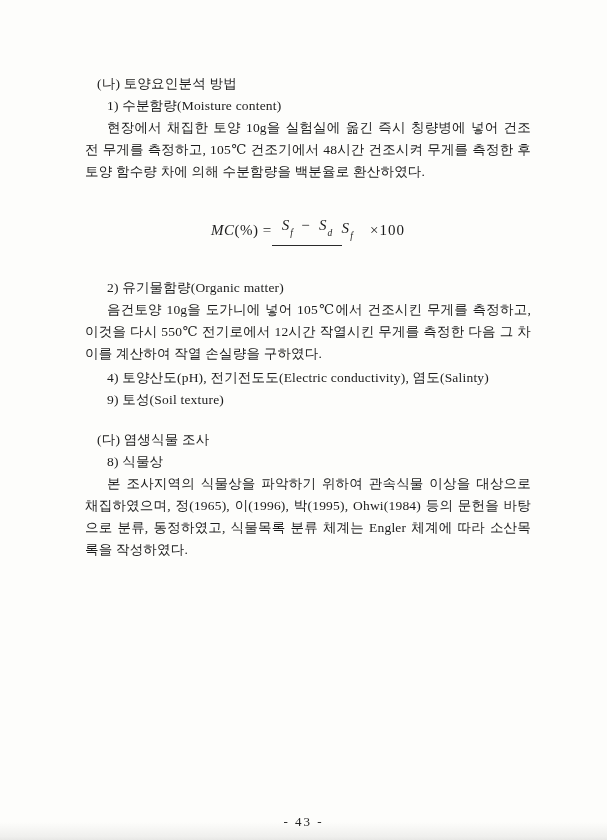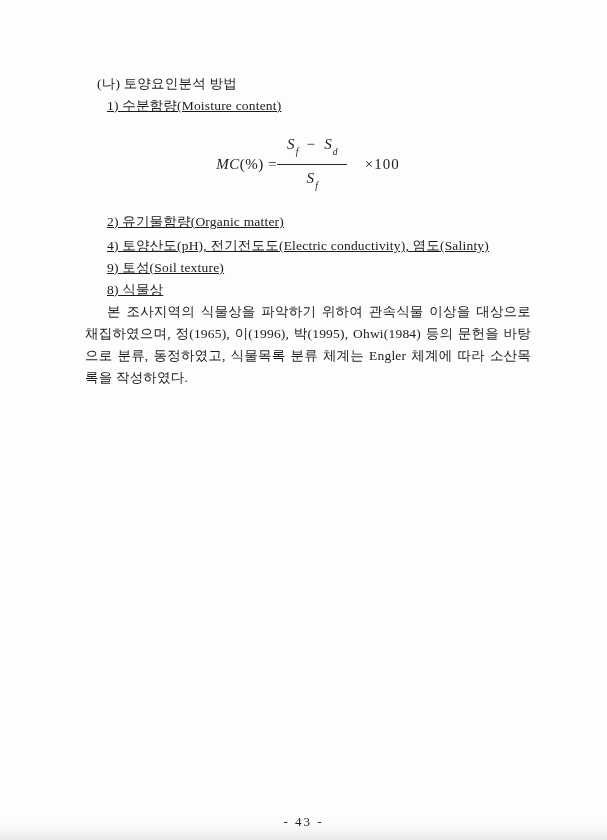--- a/index.html
+++ b/index.html
@@ -28,39 +28,38 @@
     left: 85px;
     top: 73px;
     width: 446px;
     font-size: 13.5px;
     line-height: 22px;
     text-align: justify;
     letter-spacing: 0.2px;
   }
   .h { text-align: left; white-space: nowrap; }
   .h.lv1 { padding-left: 12px; }
-  .h.lv2 { padding-left: 22px; text-decoration: underline; }
+  .h.lv2 { padding-left: 22px; }
   p.body { margin: 0; text-indent: 22px; }
   .gap-before { margin-top: 18px; }
   .tight-before { margin-top: 2px; }
 
   
   .formula-row {
     height: 94px;
     display: flex;
     align-items: center;
     justify-content: center;
     font-size: 15px;
     text-align: left;
   }
   .formula-row .var { font-style: italic; }
   .frm-lhs { letter-spacing: 0.5px; }
   .frac {
     display: inline-flex;
-    flex-direction: column;
     align-items: center;
     vertical-align: middle;
     margin-right: 18px;
   }
   .frac .num {
     display: inline-flex;
     align-items: baseline;
     gap: 9px;
     padding: 0 10px 3px;
     border-bottom: 1.3px solid #2a2a2a;
@@ -88,40 +87,43 @@
 </style>
 </head>
 <body>
 
 <div class="page">
   <div class="content">
 
     <div class="h lv1">(나) 토양요인분석 방법</div>
 
     <div class="h lv2">1) 수분함량(Moisture content)</div>
+    <p class="body">현장에서 채집한 토양 10g을 실험실에 옮긴 즉시 칭량병에 넣어 건조 전 무게를 측정하고, 105℃ 건조기에서 48시간 건조시켜 무게를 측정한 후 토양 함수량 차에 의해 수분함량을 백분율로 환산하였다.</p>
 
     <div class="formula-row">
       <span class="frm frm-lhs"><i class="var">MC</i><span>(%) =</span></span>
       <span class="frac">
         <span class="num">
           <span><i class="var">S</i><sub>f</sub></span>
           <span>−</span>
           <span><i class="var">S</i><sub>d</sub></span>
         </span>
         <span class="den"><i class="var">S</i><sub>f</sub></span>
       </span>
       <span class="times-part"><span>×</span><span>100</span></span>
     </div>
 
     <div class="h lv2">2) 유기물함량(Organic matter)</div>
+    <p class="body">음건토양 10g을 도가니에 넣어 105℃에서 건조시킨 무게를 측정하고, 이것을 다시 550℃ 전기로에서 12시간 작열시킨 무게를 측정한 다음 그 차이를 계산하여 작열 손실량을 구하였다.</p>
 
     <div class="h lv2 tight-before">4) 토양산도(pH), 전기전도도(Electric conductivity), 염도(Salinty)</div>
 
     <div class="h lv2">9) 토성(Soil texture)</div>
 
+    <div class="h lv1 gap-before">(다) 염생식물 조사</div>
 
     <div class="h lv2">8) 식물상</div>
     <p class="body">본 조사지역의 식물상을 파악하기 위하여 관속식물 이상을 대상으로 채집하였으며, 정(1965), 이(1996), 박(1995), Ohwi(1984) 등의 문헌을 바탕으로 분류, 동정하였고, 식물목록 분류 체계는 Engler 체계에 따라 소산목록을 작성하였다.</p>
 
   </div>
 
   <div class="page-number">- 43 -</div>
 </div>
 
 </body></html>

